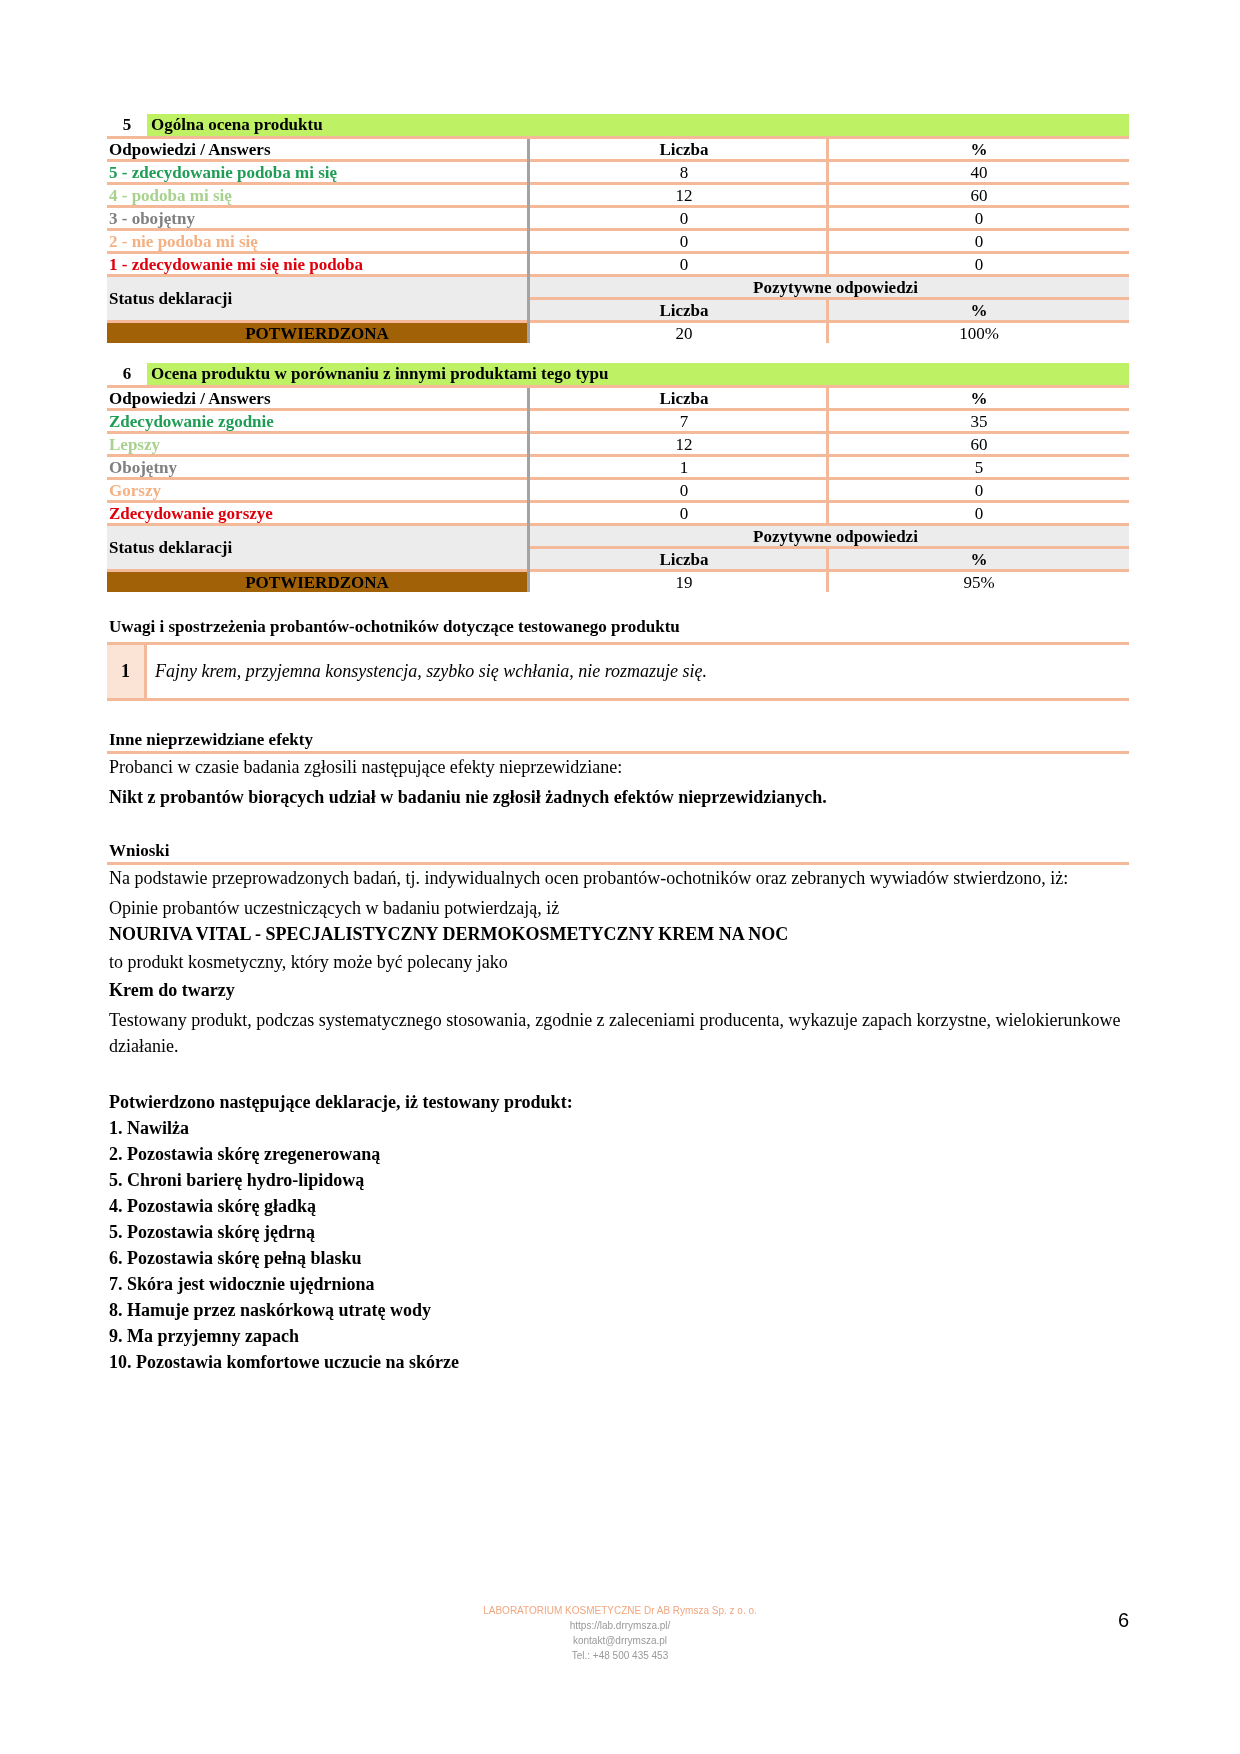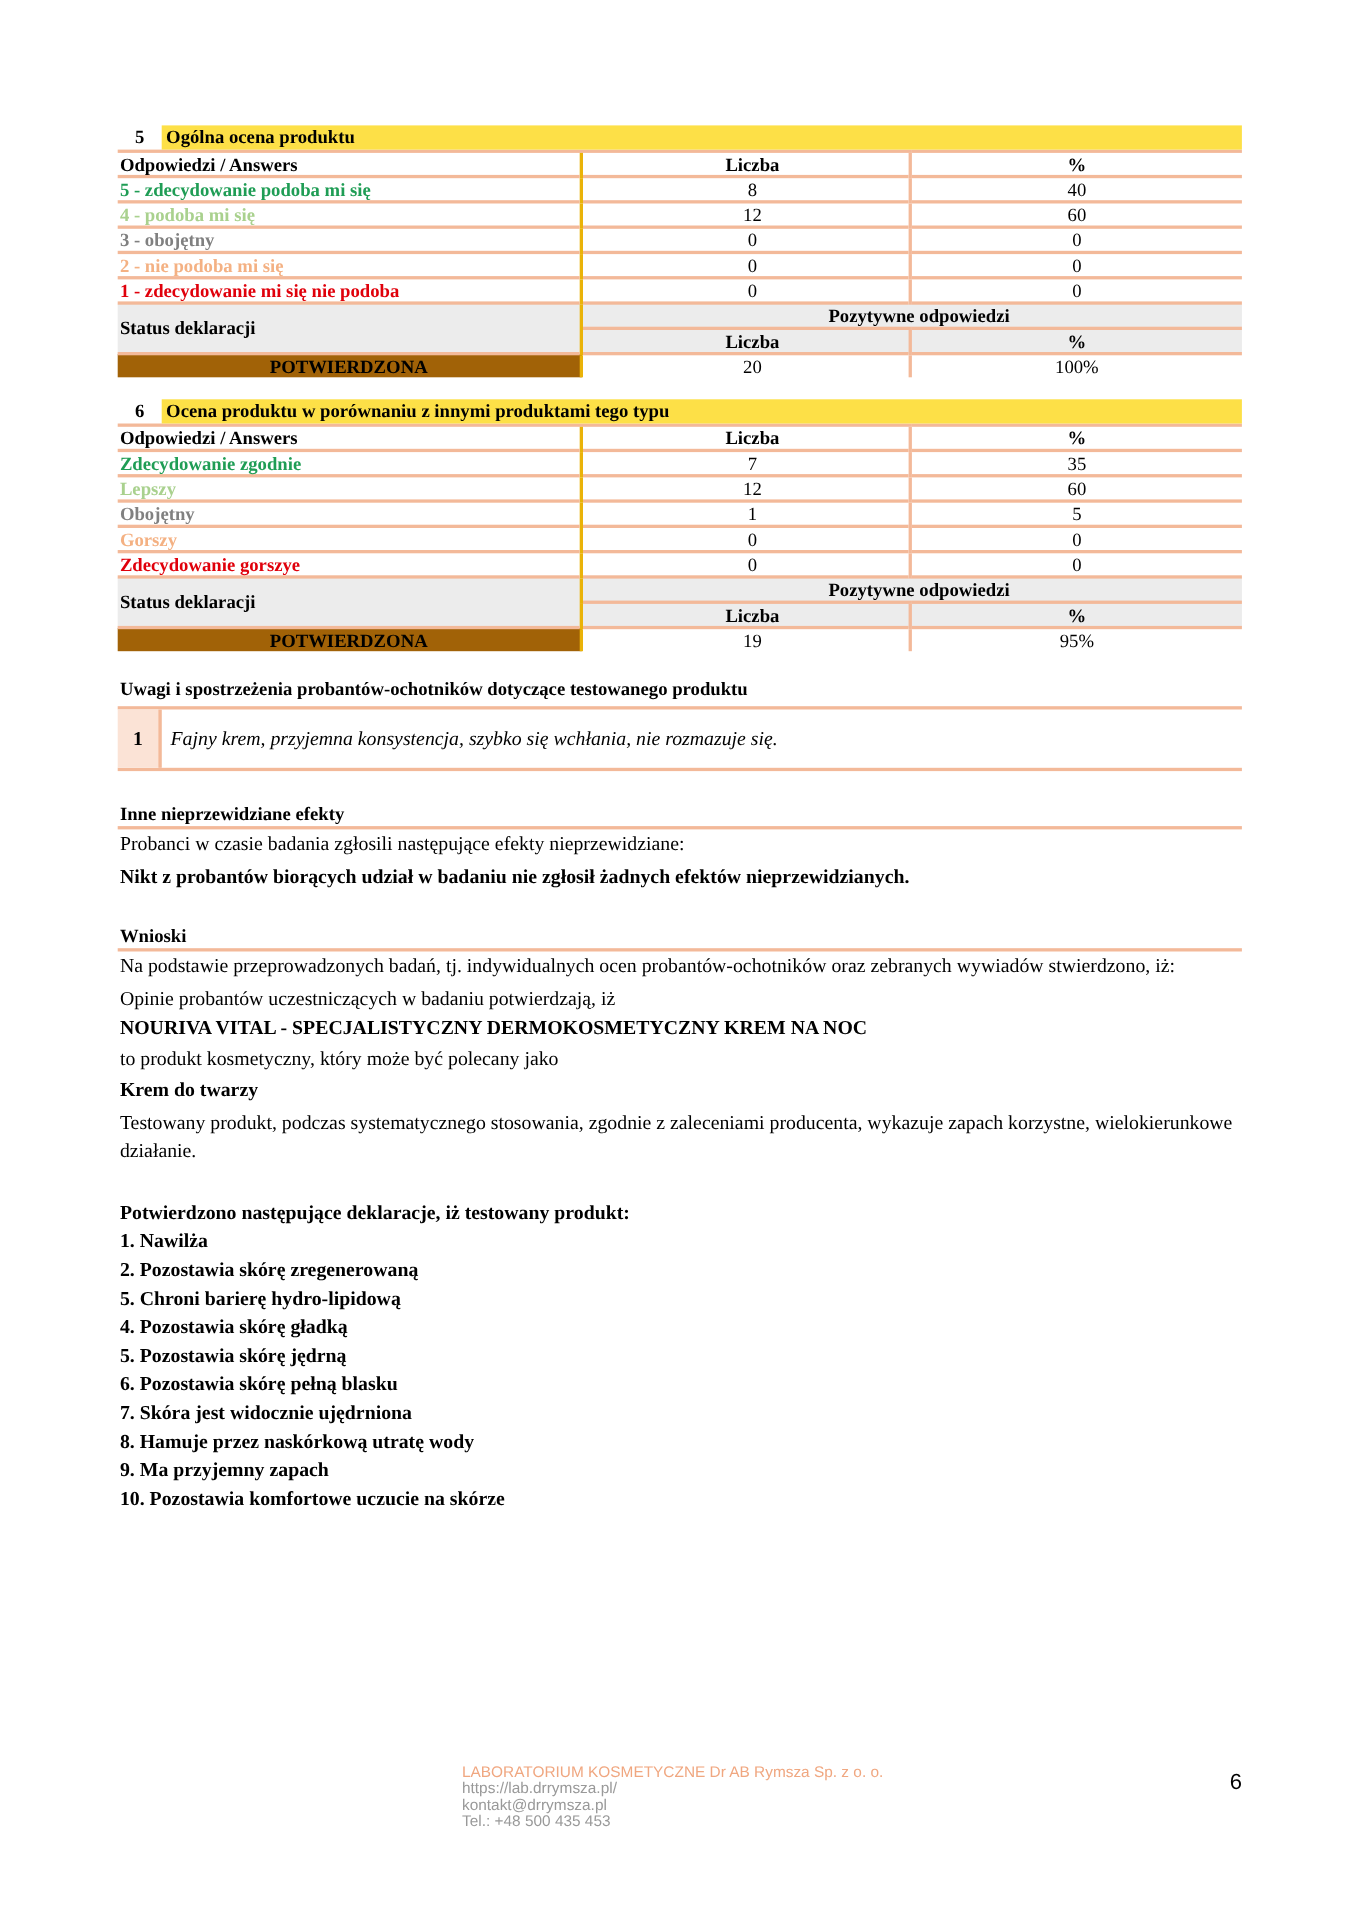--- a/index.html
+++ b/index.html
@@ -1,41 +1,41 @@
 <!DOCTYPE html>
 <html><head>
 <meta charset="utf-8">
 <style>
   html, body { margin: 0; padding: 0; background: #ffffff; }
   body { width: 1240px; height: 1754px; position: relative; font-family: "Liberation Serif", serif; color: #000; }
   .page { position: absolute; left: 107px; top: 114px; width: 1022px; }
   .q-title { display: flex; height: 22px; align-items: flex-end; }
   .q-num { width: 40px; text-align: center; font-weight: bold; font-size: 17px; line-height: 22px; }
-  .q-text { flex: 1; background: #fde047; font-weight: bold; font-size: 17px; line-height: 22px; padding-left: 4px; margin-top: 43px; }
+  .q-text { flex: 1; background: #bef264; font-weight: bold; font-size: 17px; line-height: 22px; padding-left: 4px; margin-top: 43px; }
   table.qt { width: 1022px; border-collapse: collapse; table-layout: fixed; font-size: 17px; }
   table.qt td { border-top: 3px solid #f3b999; height: 20px; padding: 0 2px; line-height: 19px; }
   table.qt td.c1 { width: 416px; }
-  table.qt td.c2 { width: 280px; border-left: 3px solid #eab308; text-align: center; padding-left: 14px; }
+  table.qt td.c2 { width: 280px; border-left: 3px solid #a3a3a3; text-align: center; padding-left: 14px; }
   table.qt td.c3 { border-left: 3px solid #f3b999; text-align: center; }
   .hdr { font-weight: bold; }
   .ans { font-weight: bold; }
   .gray-bg { background: #ececec; }
   .status-cell { font-weight: bold; vertical-align: middle; }
   .green-cell { background: #a16207; text-align: center; font-weight: bold; }
   .spacer { height: 20px; }
   .section-h { font-weight: bold; font-size: 17px; line-height: 22px; padding-left: 2px; }
   .line { height: 3px; background: #f3b999; }
   .comment-box { display: flex; height: 53px; border-bottom: 3px solid #f3b999; }
   .comment-num { width: 37px; background: #fbe3d6; border-right: 3px solid #f3b999; display: flex; align-items: center; justify-content: center; font-weight: bold; font-size: 18px; }
   .comment-text { font-style: italic; font-size: 18px; display: flex; align-items: center; padding-left: 8px; }
   p { margin: 0; font-size: 18px; line-height: 26px; padding-left: 2px; }
   .bold { font-weight: bold; }
   .decl-list { margin: 0; padding: 0 0 0 2px; list-style: none; }
   .decl-list li { font-weight: bold; font-size: 18px; line-height: 26px; }
-  .footer { position: absolute; top: 1603px; left: 420px; width: 400px; font-family: "Liberation Sans", sans-serif; font-size: 14px; line-height: 15px; color: #999999; }
+  .footer { position: absolute; top: 1603px; left: 420px; width: 400px; text-align: center; font-family: "Liberation Sans", sans-serif; font-size: 10px; line-height: 15px; color: #999999; }
   .footer .company { color: #f0a780; }
   .page-num { position: absolute; top: 1609px; left: 1118px; font-family: "Liberation Sans", sans-serif; font-size: 20px; color: #000; }
 </style>
 </head>
 <body>
 
 <div class="page">
 
   <div>
     <div class="q-title">

